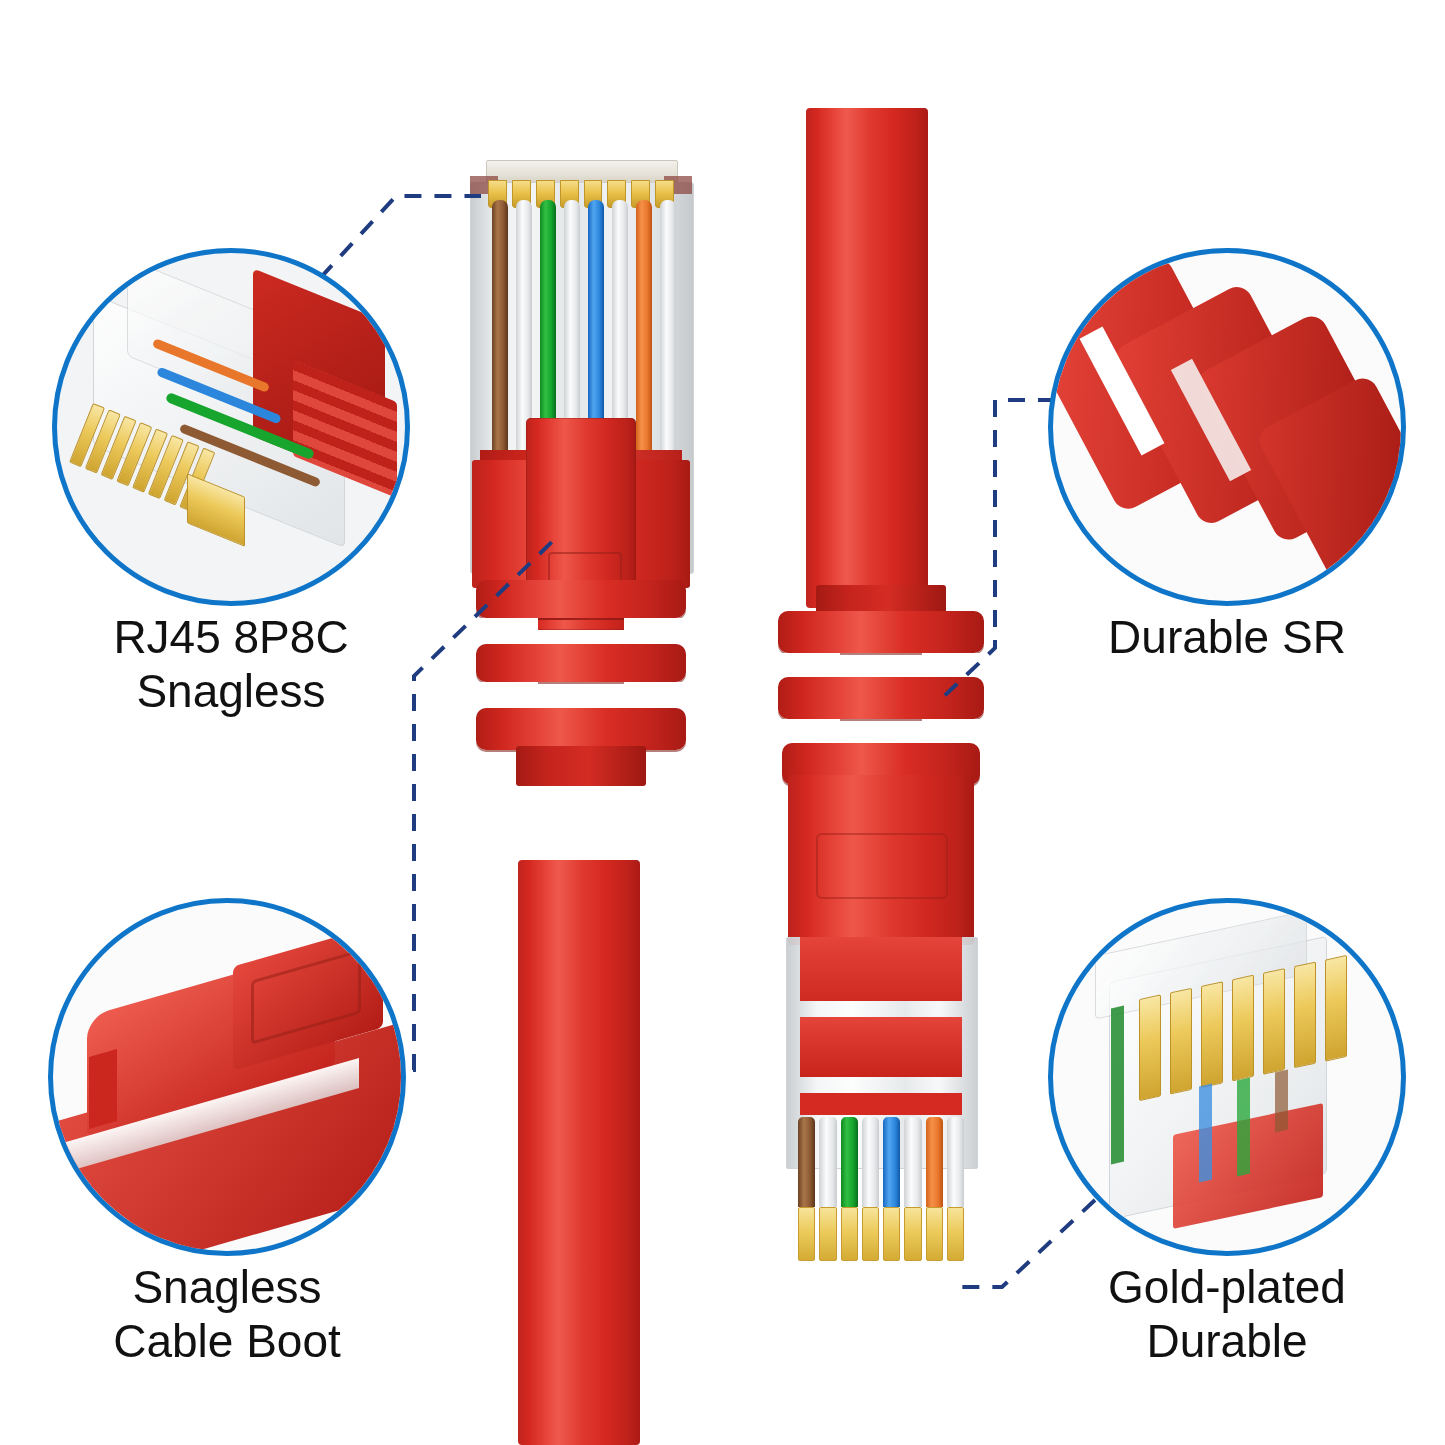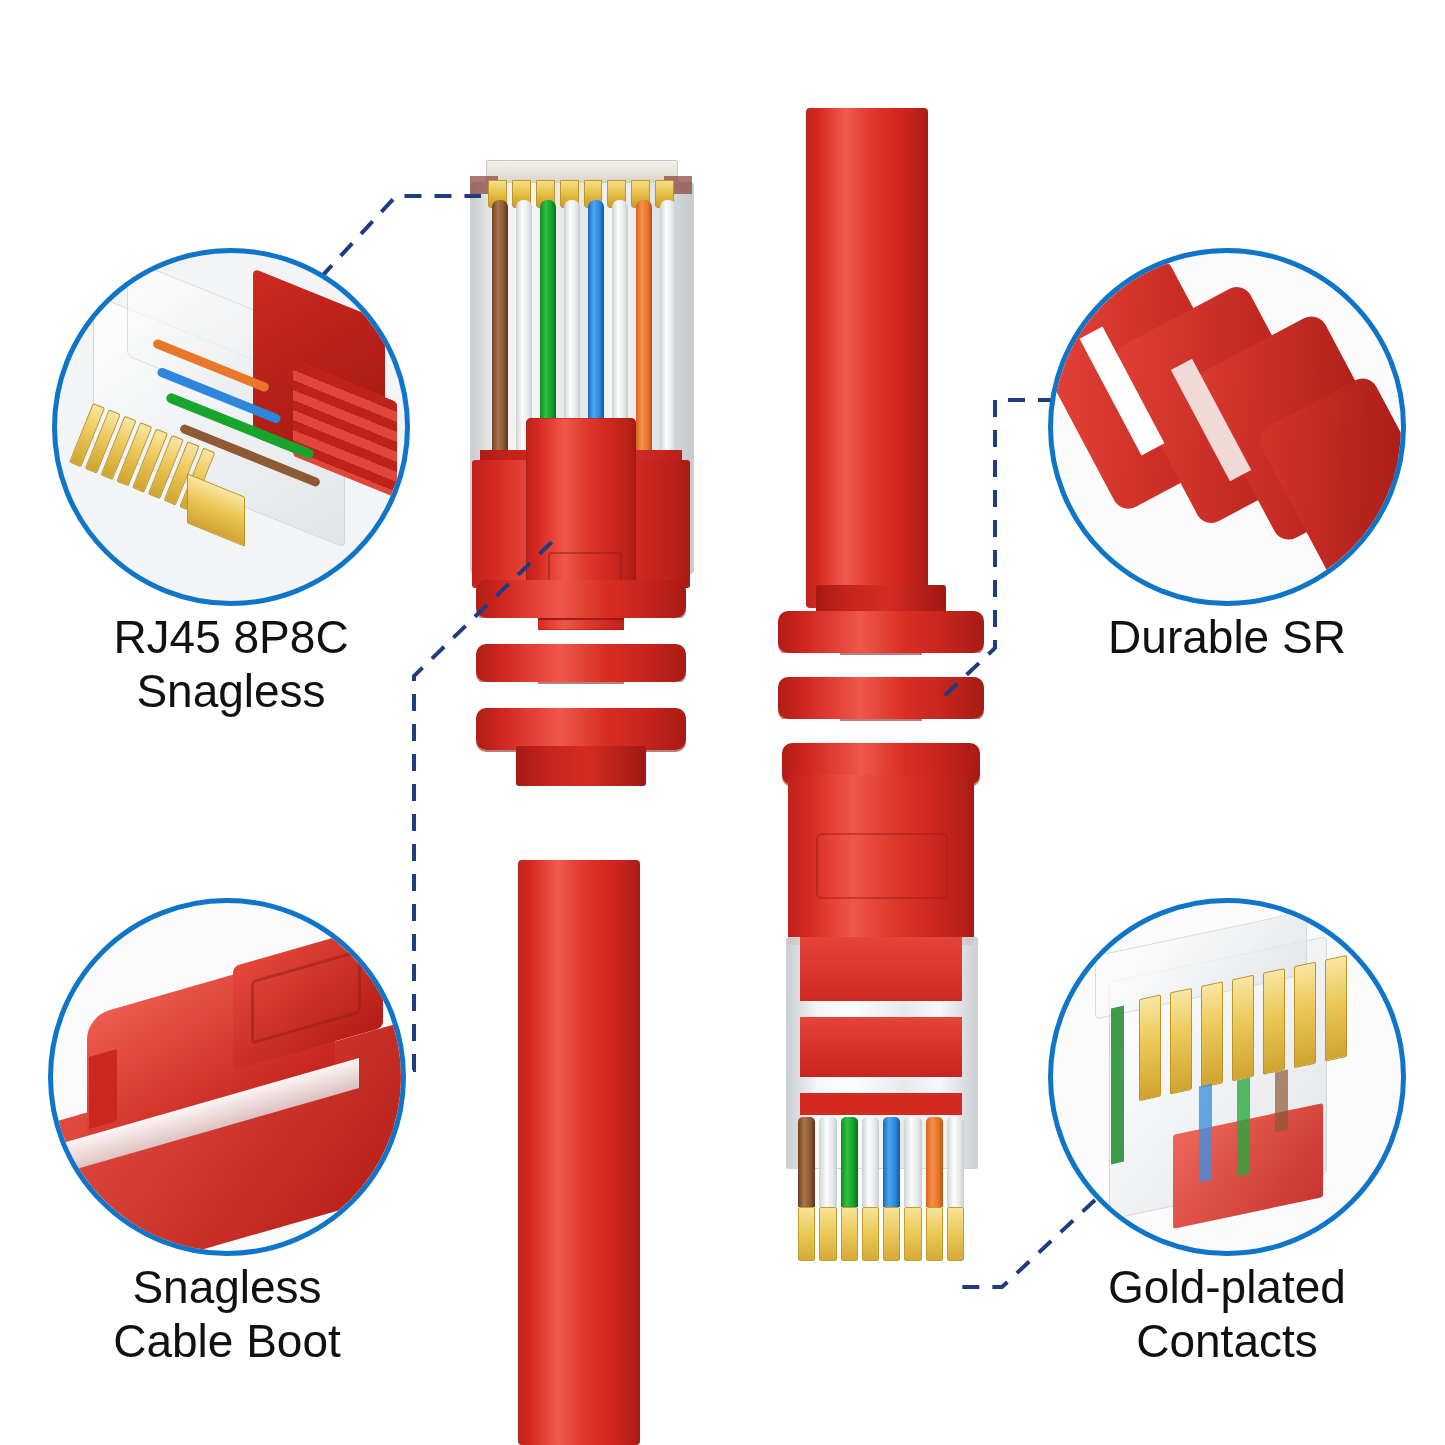--- a/index.html
+++ b/index.html
@@ -397,18 +397,18 @@
                       transform:skewY(-12deg);background:#3f90e0;opacity:.8;"></div>
           <div style="position:absolute;left:184px;top:176px;width:13px;height:96px;
                       transform:skewY(-12deg);background:#2aa93c;opacity:.8;"></div>
           <div style="position:absolute;left:222px;top:168px;width:13px;height:60px;
                       transform:skewY(-12deg);background:#8d5a33;opacity:.7;"></div>
           <div style="position:absolute;left:58px;top:104px;width:13px;height:156px;
                       transform:skewY(-12deg);background:#1e8b2c;opacity:.85;"></div>
         </div>
       </div>
       <div class="clabel" style="top:362px;">Gold-plated
-Contacts</div>
+Durable</div>
     </div>
   </div>
 
 
 </div>
 
 </body></html>

